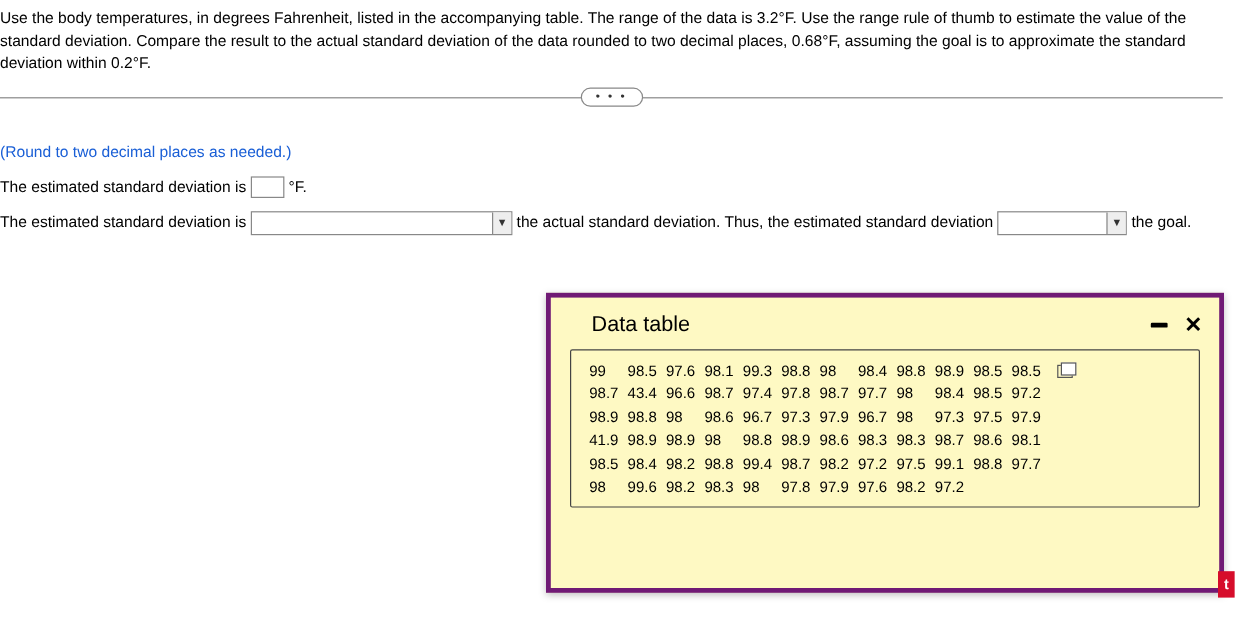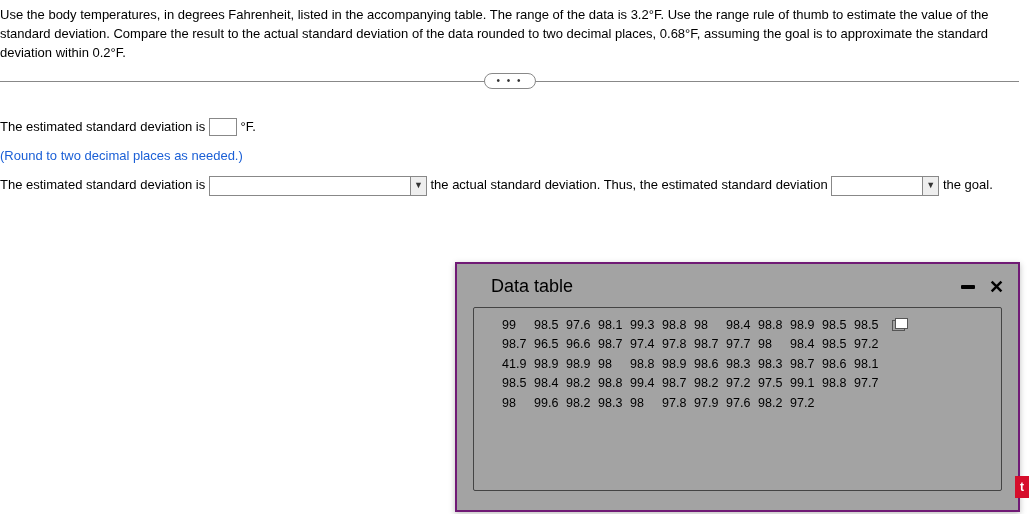--- a/index.html
+++ b/index.html
@@ -10,52 +10,52 @@
   .divider { border: none; border-top: 1px solid #888; margin: 0; }
   .ellipsis-pill { position: absolute; left: 50%; top: -8px; transform: translateX(-50%); background: #fff; border: 1px solid #888; border-radius: 10px; padding: 0 12px; height: 16px; display: flex; align-items: center; justify-content: center; font-size: 10px; color: #333; letter-spacing: 2px; cursor: pointer; }
   .answers { line-height: 2.1; }
   .line { margin-bottom: 2px; }
   .input-small { width: 28px; height: 18px; border: 1px solid #888; vertical-align: middle; font-size: 12px; text-align: center; }
   .hint { color: #1a5fd6; }
   .dropdown { display: inline-flex; align-items: center; border: 1px solid #888; height: 20px; vertical-align: middle; background: #fff; cursor: pointer; }
   .dropdown .dd-field { min-width: 200px; height: 100%; padding: 0 4px; display: inline-block; }
   .dropdown.small .dd-field { min-width: 90px; }
   .dropdown .dd-arrow { width: 16px; height: 100%; border-left: 1px solid #888; display: inline-flex; align-items: center; justify-content: center; font-size: 9px; color: #333; background: #eee; }
-  .modal { position: absolute; left: 455px; top: 262px; width: 565px; height: 250px; border: 2px solid #701a75; background: #a3a3a3; box-shadow: 0 2px 6px rgba(0,0,0,0.25); }
+  .modal { position: absolute; left: 455px; top: 244px; width: 565px; height: 250px; border: 4px solid #701a75; background: #fef9c3; box-shadow: 0 2px 6px rgba(0,0,0,0.25); }
   .modal-header { display: flex; justify-content: space-between; align-items: center; padding: 12px 14px 10px 34px; }
   .modal-title { font-size: 18px; font-weight: 400; color: #000; }
   .modal-controls { display: flex; gap: 14px; align-items: center; }
   .min-icon { width: 14px; height: 4px; background: #000; border-radius: 1px; cursor: pointer; }
   .close-icon { font-size: 18px; font-weight: bold; cursor: pointer; line-height: 1; color: #000; }
   .modal-body { padding: 0 16px 10px 16px; }
-  .data-box { border: 1px solid #444; border-radius: 2px; padding: 8px 28px; font-size: 12.5px; line-height: 1.55; font-family: Arial, Helvetica, sans-serif; color: #000; height: 184px; overflow: hidden; }
+  .data-box { border: 1px solid #444; border-radius: 2px; padding: 8px 15px; font-size: 12.5px; line-height: 1.55; font-family: Arial, Helvetica, sans-serif; color: #000; height: 132px; overflow: hidden; }
   .data-row { white-space: nowrap; }
   .data-row span { display: inline-block; width: 32px; text-align: left; }
   .copy-icon { display: inline-block; margin-left: 6px; width: 13px; height: 11px; border: 1px solid #555; position: relative; vertical-align: middle; cursor: pointer; }
   .copy-icon::after { content: ""; position: absolute; left: 2px; top: -3px; width: 11px; height: 9px; border: 1px solid #555; background: #fff; }
   .side-tab { position: absolute; right: 0; top: 476px; width: 14px; height: 22px; background: #d60d2b; color: #fff; font-size: 12px; font-weight: bold; display: flex; align-items: center; justify-content: center; }
 </style>
 </head>
 <body>
 
 <div class="content">
   <p class="question">
     <span>Use the body temperatures, in degrees Fahrenheit, listed in the accompanying table. The range of the data is 3.2</span><span>°</span><span>F. Use the range rule of thumb to estimate the value of the standard deviation. Compare the result to the actual standard deviation of the data rounded to two decimal places, 0.68</span><span>°</span><span>F, assuming the goal is to approximate the standard deviation within 0.2</span><span>°</span><span>F.</span>
   </p>
 
   <div class="divider-wrap">
     <hr class="divider">
     <div class="ellipsis-pill">• • •</div>
   </div>
 
   <div class="answers">
+    <div class="line hint">(Round to two decimal places as needed.)</div>
     <div class="line">
       <span>The estimated standard deviation is </span><input class="input-small" type="text" style=""> <span>°</span><span>F.</span>
     </div>
-    <div class="line hint">(Round to two decimal places as needed.)</div>
     <div class="line">
       <span>The estimated standard deviation is </span><span class="dropdown">
           <span class="dd-field"></span>
           <span class="dd-arrow">▼</span>
         </span><span> the actual standard deviation. Thus, the estimated standard deviation </span><span class="dropdown small">
           <span class="dd-field"></span>
           <span class="dd-arrow">▼</span>
         </span><span> the goal.</span>
     </div>
   </div>
@@ -65,21 +65,22 @@
   <div class="modal-header">
     <div class="modal-title">Data table</div>
     <div class="modal-controls">
       <div class="min-icon"></div>
       <div class="close-icon">✕</div>
     </div>
   </div>
   <div class="modal-body">
     <div class="data-box" id="data-box">
         <div class="data-row"><span>99</span><span>98.5</span><span>97.6</span><span>98.1</span><span>99.3</span><span>98.8</span><span>98</span><span>98.4</span><span>98.8</span><span>98.9</span><span>98.5</span><span>98.5</span><span class="copy-icon" style="width: 13px;"></span></div>
-        <div class="data-row"><span>98.7</span><span>96.5</span><span>96.6</span><span>98.7</span><span>97.4</span><span>97.8</span><span>98.7</span><span>97.7</span><span>98</span><span>98.4</span><span>98.5</span><span>97.2</span></div>
+        <div class="data-row"><span>98.7</span><span>43.4</span><span>96.6</span><span>98.7</span><span>97.4</span><span>97.8</span><span>98.7</span><span>97.7</span><span>98</span><span>98.4</span><span>98.5</span><span>97.2</span></div>
+        <div class="data-row"><span>98.9</span><span>98.8</span><span>98</span><span>98.6</span><span>96.7</span><span>97.3</span><span>97.9</span><span>96.7</span><span>98</span><span>97.3</span><span>97.5</span><span>97.9</span></div>
         <div class="data-row"><span>41.9</span><span>98.9</span><span>98.9</span><span>98</span><span>98.8</span><span>98.9</span><span>98.6</span><span>98.3</span><span>98.3</span><span>98.7</span><span>98.6</span><span>98.1</span></div>
         <div class="data-row"><span>98.5</span><span>98.4</span><span>98.2</span><span>98.8</span><span>99.4</span><span>98.7</span><span>98.2</span><span>97.2</span><span>97.5</span><span>99.1</span><span>98.8</span><span>97.7</span></div>
         <div class="data-row"><span>98</span><span>99.6</span><span>98.2</span><span>98.3</span><span>98</span><span>97.8</span><span>97.9</span><span>97.6</span><span>98.2</span><span>97.2</span></div>
       </div>
   </div>
 </div>
 
 <div class="side-tab">t</div>
 
 </body></html>

